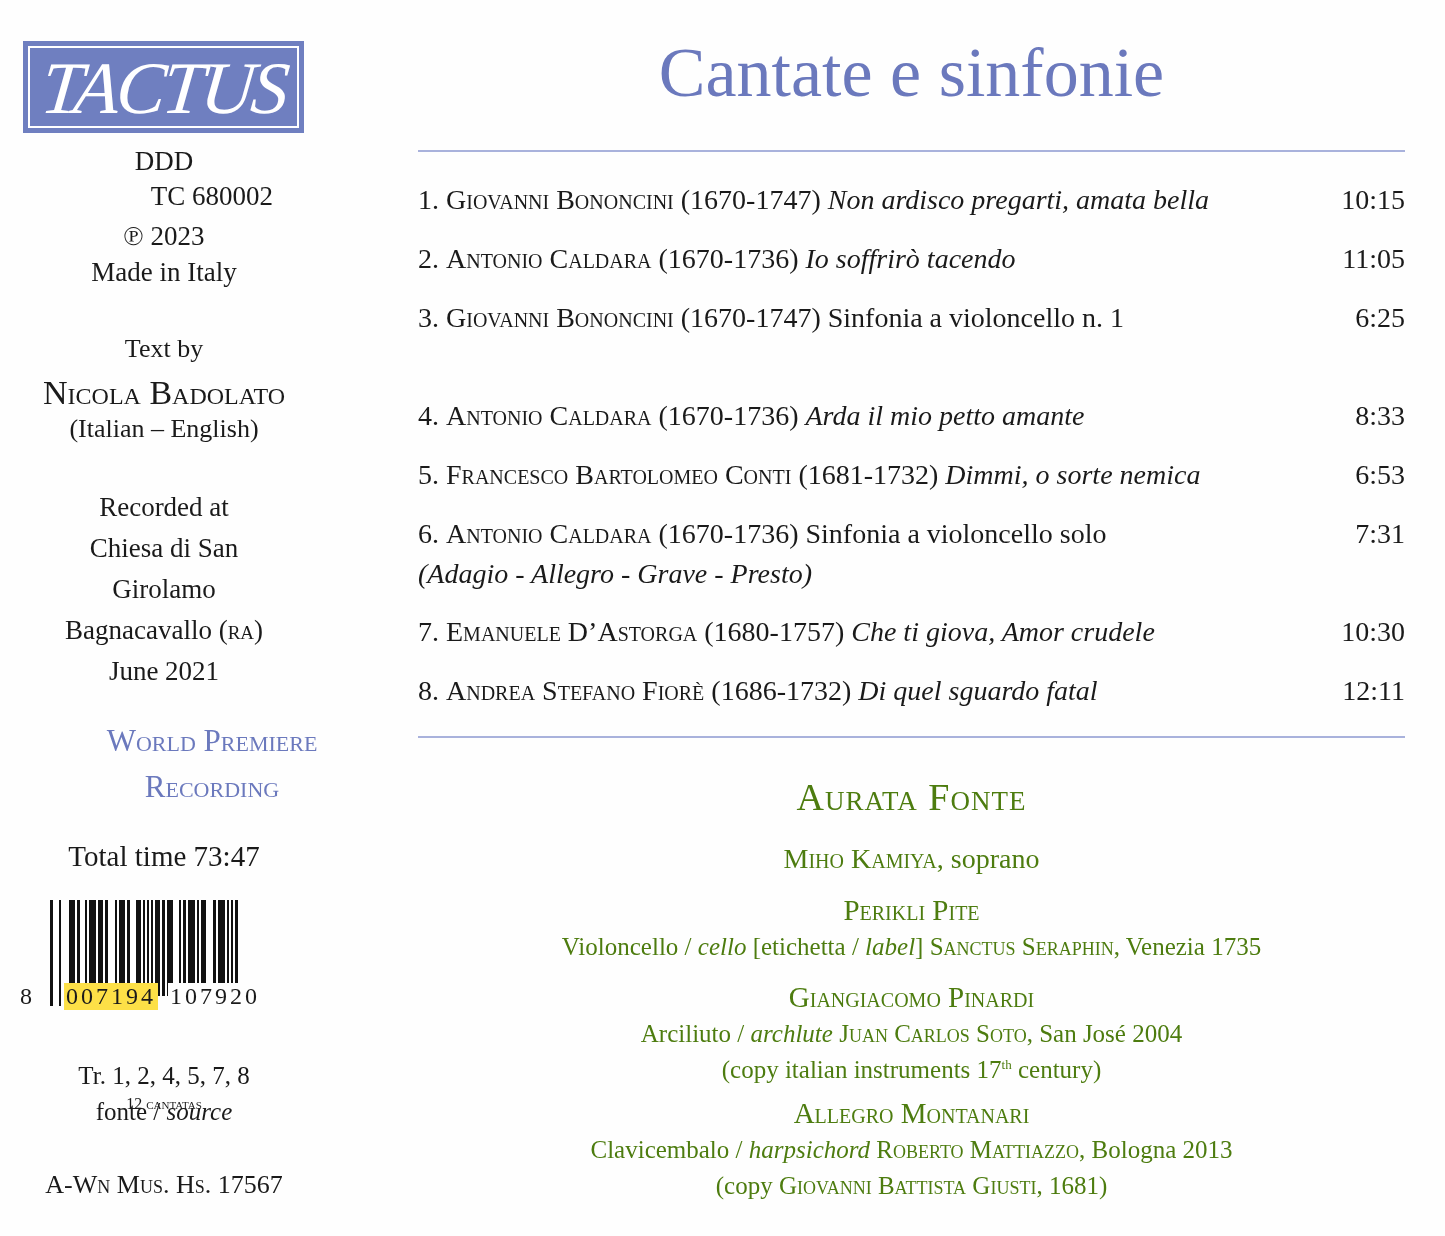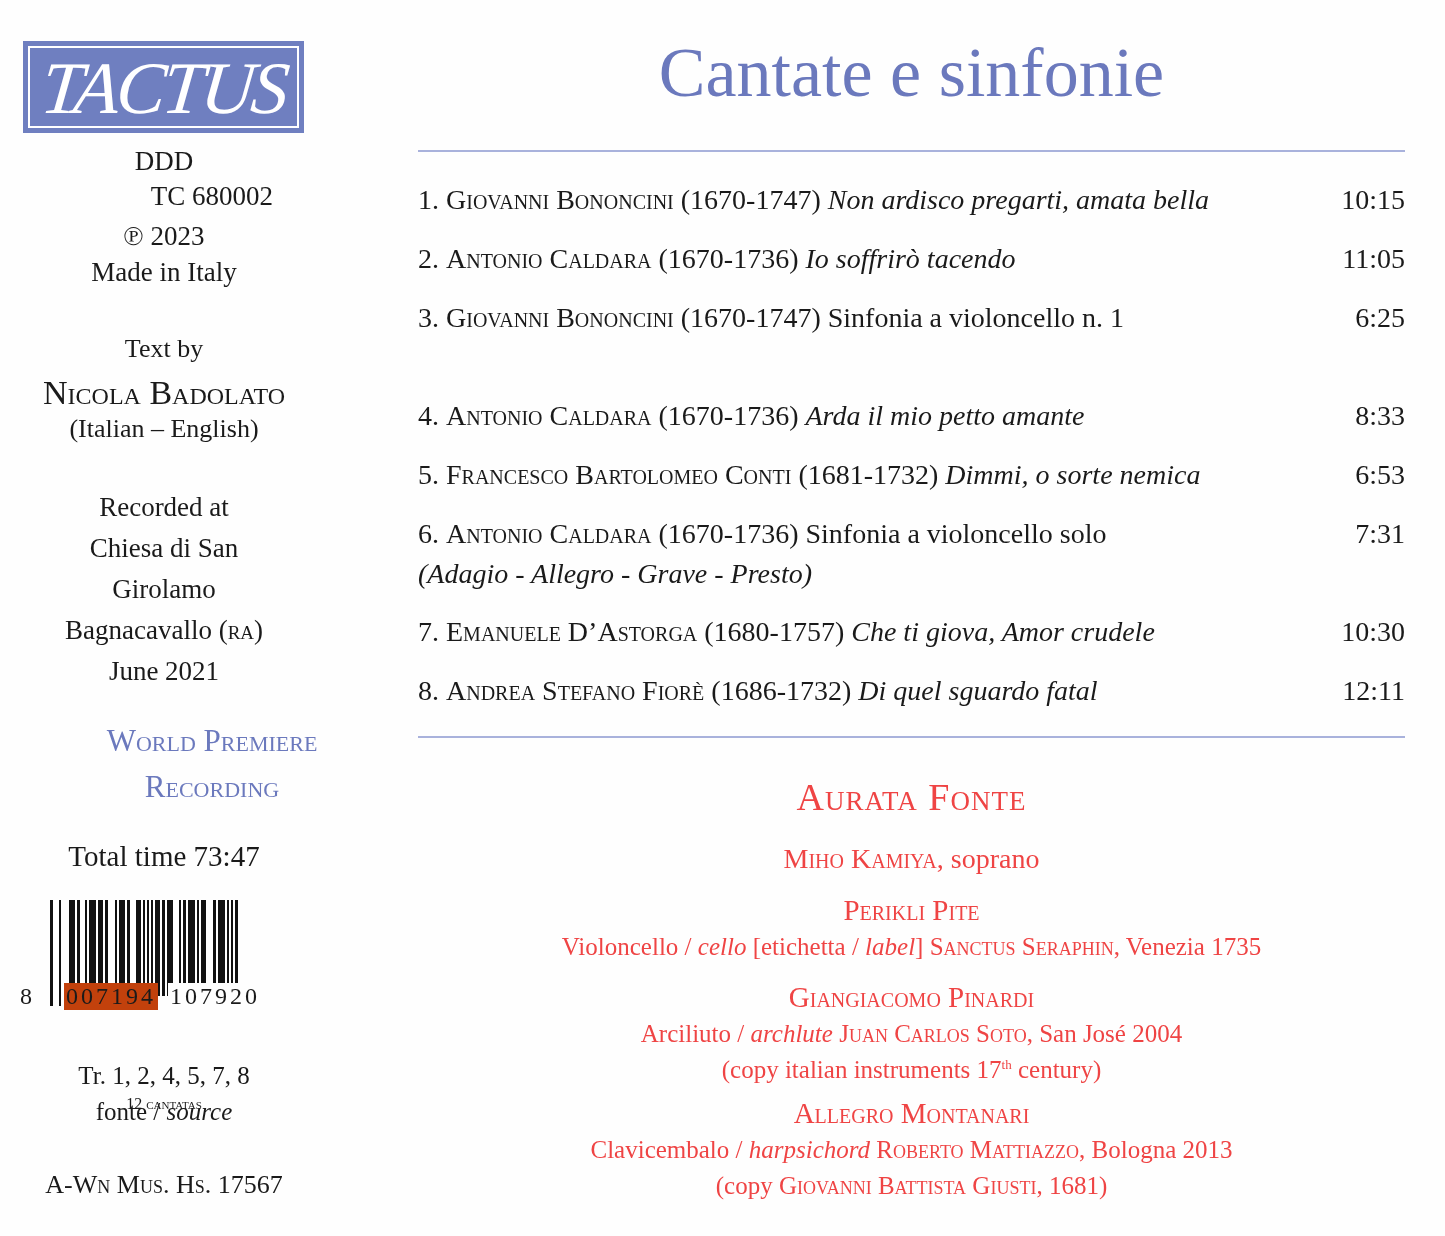--- a/index.html
+++ b/index.html
@@ -19,31 +19,31 @@
                font-family: "Liberation Serif", serif; transform: skewX(-6deg); margin-top: 2px; }
   .lline { position: absolute; left: 0; width: 328px; text-align: center; font-size: 27px; line-height: 1; }
   .bold { font-weight: normal; padding-left: 48px; }
 
   .barcode { position: absolute; left: 20px; top: 898px; width: 270px; height: 110px; }
   .bars { position: absolute; left: 30px; top: 2px; width: 240px; height: 106px; display: flex; align-items: flex-start; }
   .bar { background: #111; height: 96px; margin-right: 2px; }
   .bar.long { height: 106px; }
   .bar.gap { background: transparent; }
   .bc-d1 { position: absolute; left: 0; top: 85px; font-size: 24px; }
-  .bc-d2 { position: absolute; left: 44px; top: 85px; font-size: 24px; letter-spacing: 3px; background: #c2410c; padding: 0 2px; }
+  .bc-d2 { position: absolute; left: 44px; top: 85px; font-size: 24px; letter-spacing: 3px; background: #fde047; padding: 0 2px; }
   .bc-d3 { position: absolute; left: 148px; top: 85px; font-size: 24px; letter-spacing: 3px; background: #fefefe; padding: 0 2px; }
 
   
   .title { position: absolute; left: 418px; width: 987px; top: 38px; text-align: center; font-size: 70px;
            line-height: 1; color: #6b79bd; }
   .rule { position: absolute; left: 418px; width: 987px; height: 2px; background: #a9b2dc; }
   .track { position: absolute; left: 418px; width: 987px; font-size: 28px; line-height: 1; }
   .track .dur { position: absolute; right: 0; top: 0; }
   .track .sub { display: block; margin-top: 12px; }
-  .ens { position: absolute; left: 418px; width: 987px; text-align: center; color: #ef4444; line-height: 1; font-family: Liberation Serif, serif; }
+  .ens { position: absolute; left: 418px; width: 987px; text-align: center; color: #4d7c0f; line-height: 1; font-family: Liberation Serif, serif; }
 </style>
 </head>
 <body>
 
 <div class="left">
   <div class="logo">
     <div class="logo-inner">
       <span class="logo-text">TACTUS</span>
     </div>
   </div>

